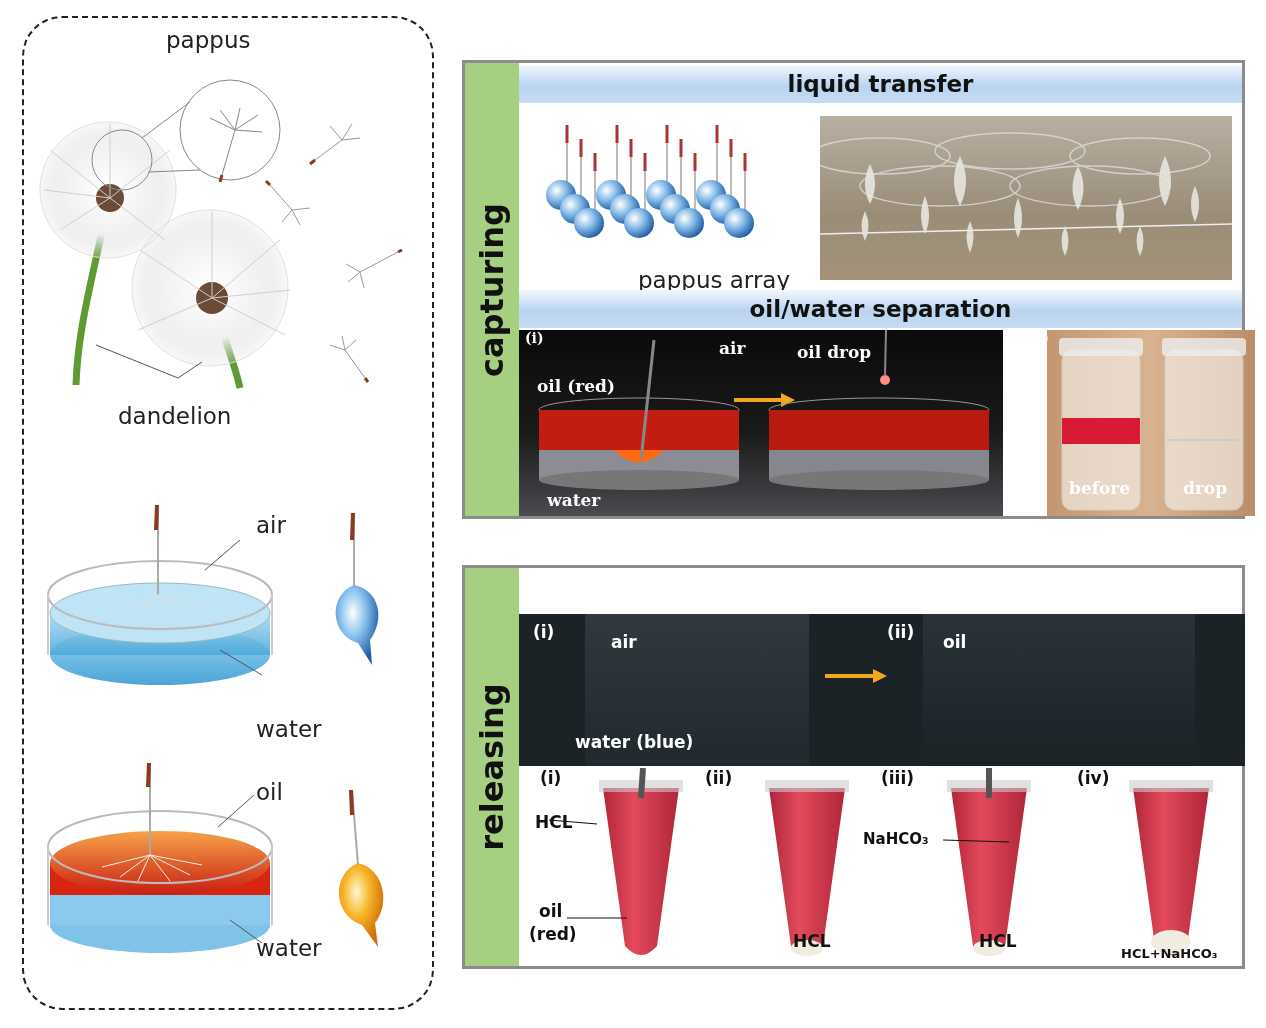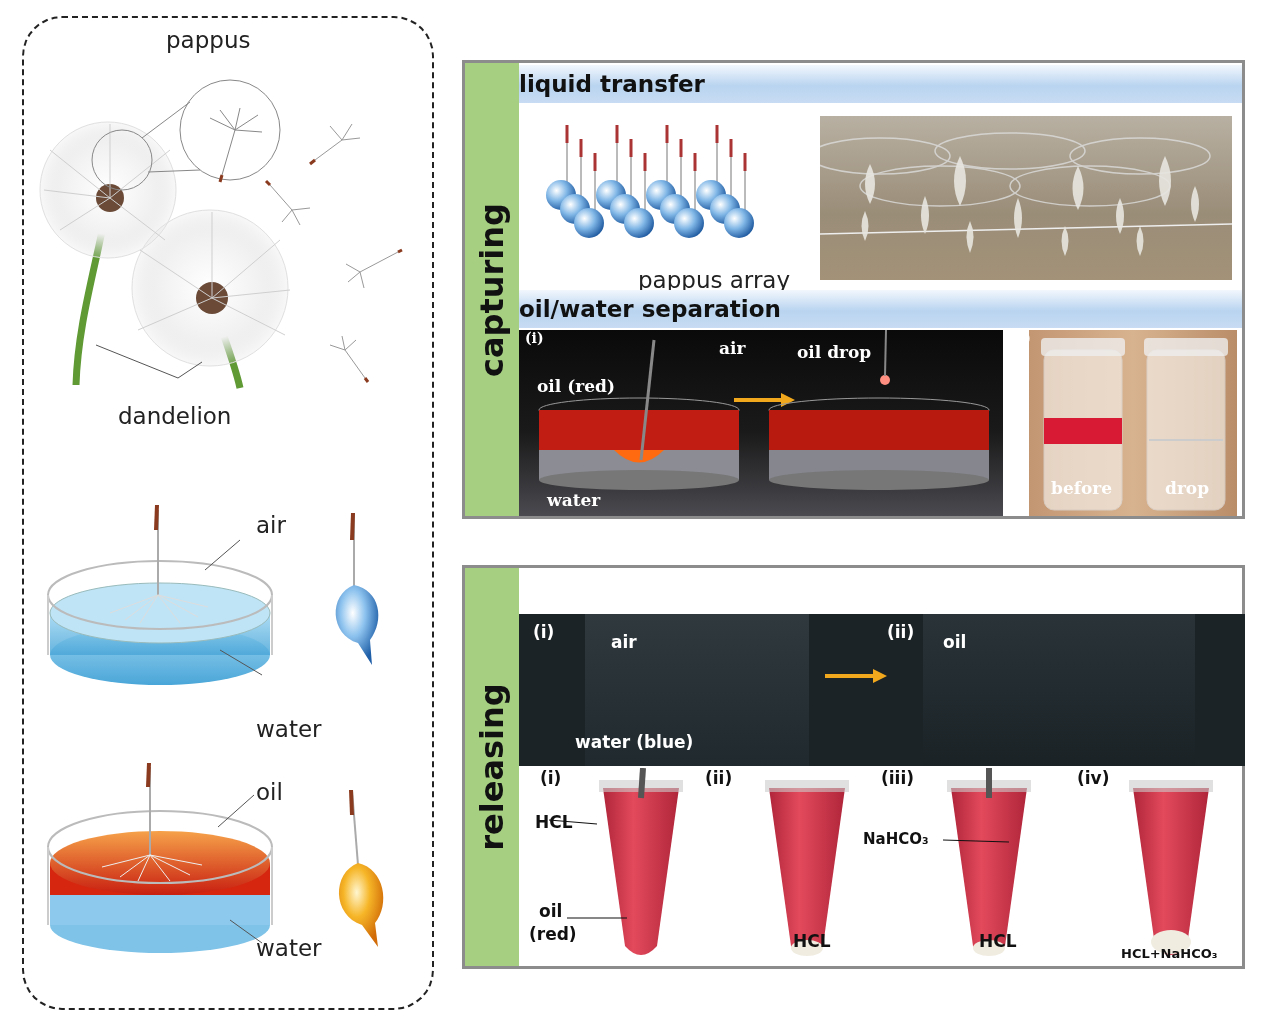--- a/index.html
+++ b/index.html
@@ -22,21 +22,21 @@
   }
   .side-tab span {
     position: absolute; left: 50%; top: 50%;
     transform: translate(-50%, -50%) rotate(-90deg);
     font-family: "DejaVu Sans", sans-serif; font-weight: bold; font-size: 32px; color: #111;
     white-space: nowrap;
   }
   .banner {
     position: absolute; left: 54px; right: 0; height: 38px;
     font-family: "DejaVu Sans", sans-serif; font-weight: bold; font-size: 23px; color: #111;
-    display: flex; align-items: center; justify-content: flex-start;
+    display: flex; align-items: center; justify-content: center;
   }
   .banner.blue { background: linear-gradient(#f2f7fd, #b9d4f0 55%, #c8dcf3); }
   .banner.yellow { background: linear-gradient(#fff6d9, #fbd98a 55%, #fde2a0); }
 
   .photo { position: absolute; overflow: hidden; }
   .ptxt { position: absolute; font-family: "DejaVu Serif", serif; font-weight: bold; font-size: 17px; color: #fff; white-space: nowrap; }
   .ptxt.dark { color: #111; }
   .stxt { position: absolute; font-family: "DejaVu Sans", sans-serif; font-weight: bold; font-size: 17px; color: #111; white-space: nowrap; }
   .stxt.w { color: #fff; }
 </style>
@@ -287,21 +287,21 @@
       <circle cx="366" cy="50" r="5" fill="#ff8f80"></circle>
       <line x1="367" y1="0" x2="366" y2="46" stroke="#888" stroke-width="2"></line>
     </svg>
     <span class="ptxt" style="left:6px;top:0px;font-size:14px">(i)</span>
     <span class="ptxt" style="left:200px;top:8px">air</span>
     <span class="ptxt" style="left:18px;top:46px">oil (red)</span>
     <span class="ptxt" style="left:28px;top:160px">water</span>
     <span class="ptxt" style="left:278px;top:12px">oil drop</span>
   </div>
 
-  <div class="photo" style="left:564px;top:267px;width:208px;height:186px;background:linear-gradient(90deg,#c39672,#d8b390 50%,#b98d68);">
+  <div class="photo" style="left:582px;top:267px;width:208px;height:186px;background:linear-gradient(90deg,#c39672,#d8b390 50%,#b98d68);">
     <svg width="212" height="186">
       <rect x="15" y="20" width="78" height="160" rx="10" fill="#f4ece4" opacity="0.7" stroke="#ddd"></rect>
       <rect x="12" y="8" width="84" height="18" rx="4" fill="#eee" opacity="0.8"></rect>
       <rect x="15" y="88" width="78" height="26" fill="#d81a35"></rect>
       <rect x="118" y="20" width="78" height="160" rx="10" fill="#f4ece4" opacity="0.7" stroke="#ddd"></rect>
       <rect x="115" y="8" width="84" height="18" rx="4" fill="#eee" opacity="0.8"></rect>
       <line x1="120" y1="110" x2="194" y2="110" stroke="#ccc" stroke-width="2"></line>
     </svg>
     <span class="ptxt dark" style="left:-22px;top:0px;font-size:14px;color:#fff">(ii)</span>
     <span class="ptxt" style="left:22px;top:148px">before</span>

